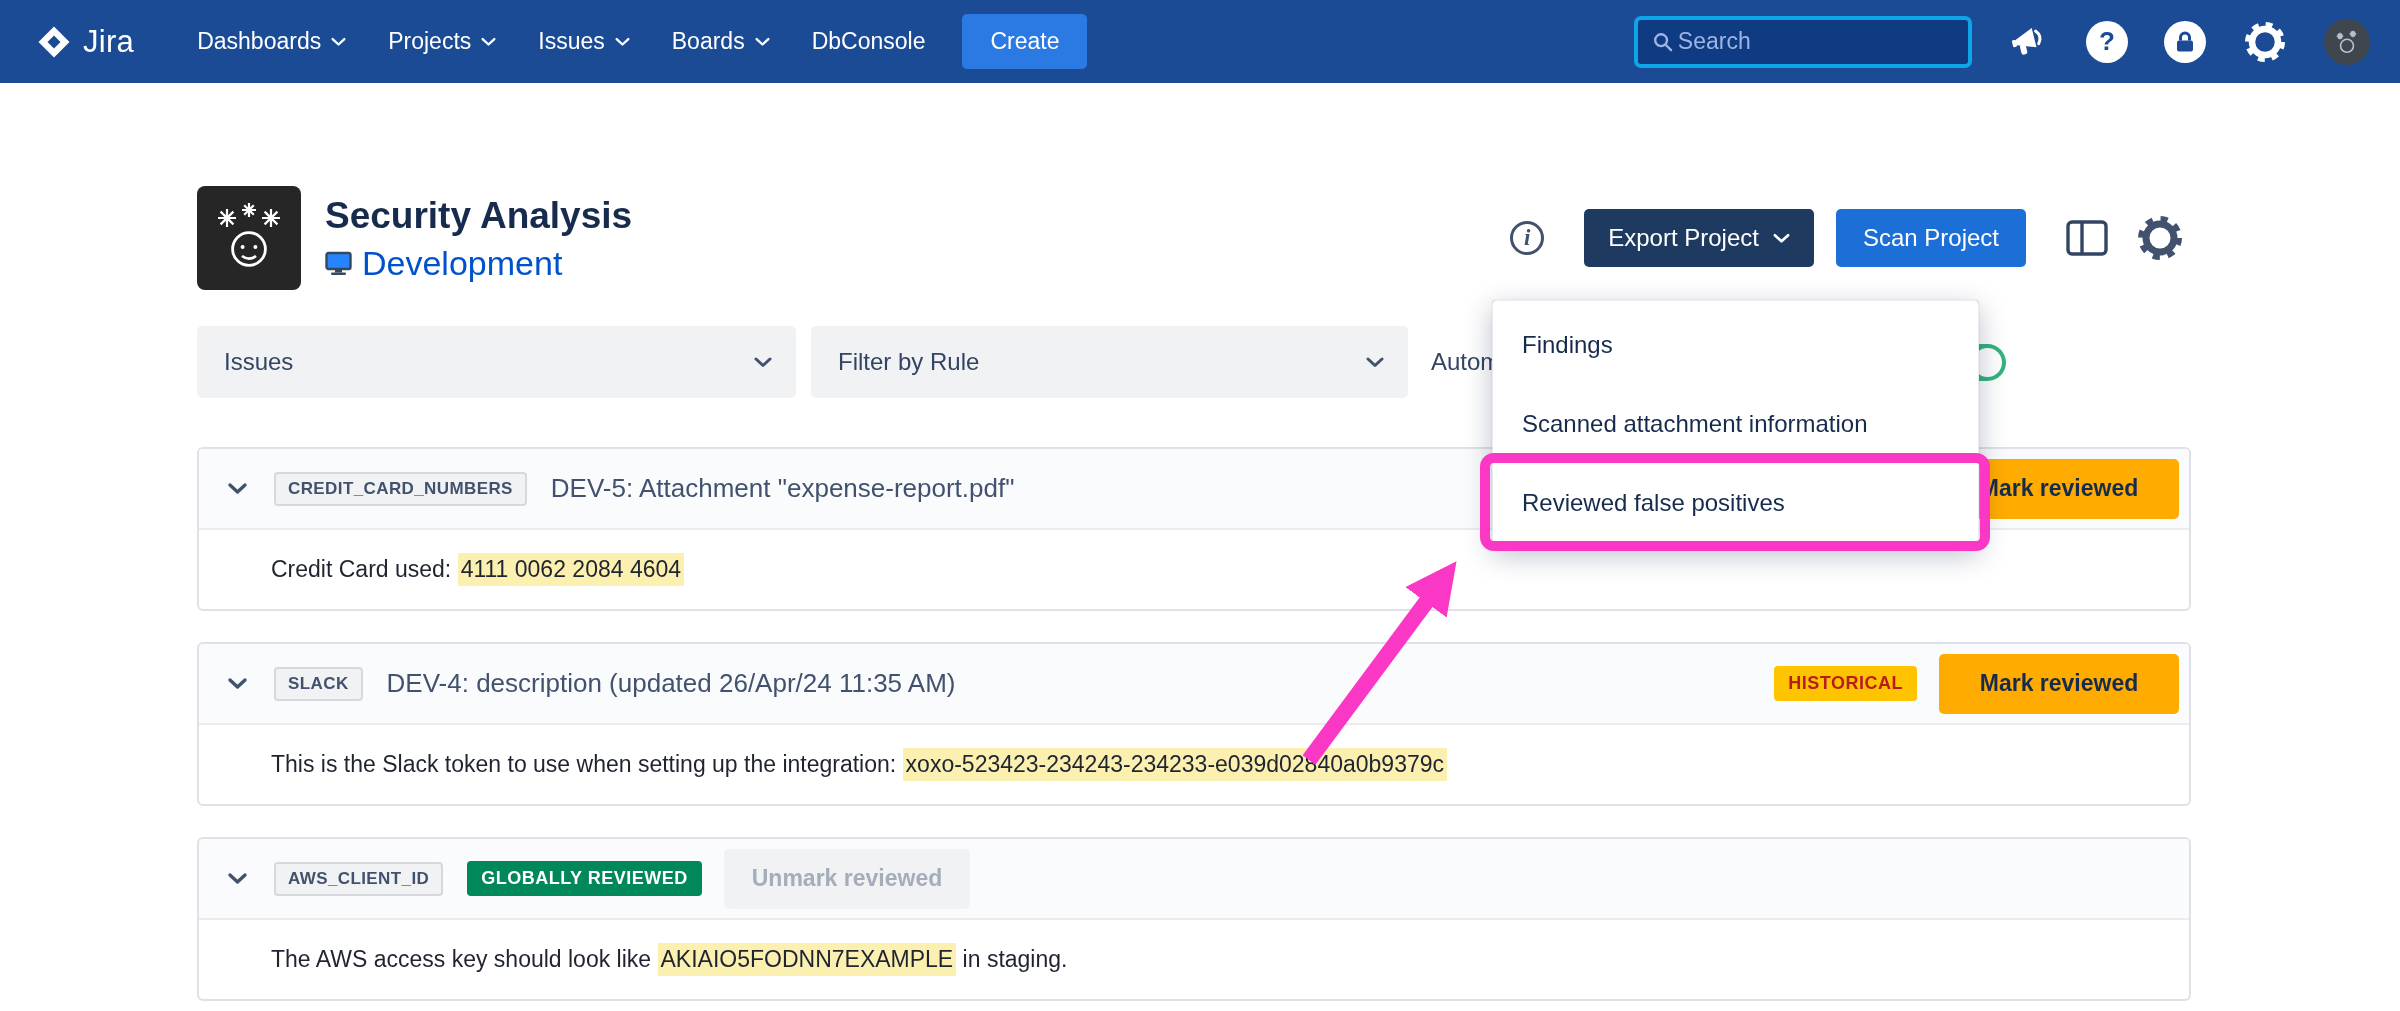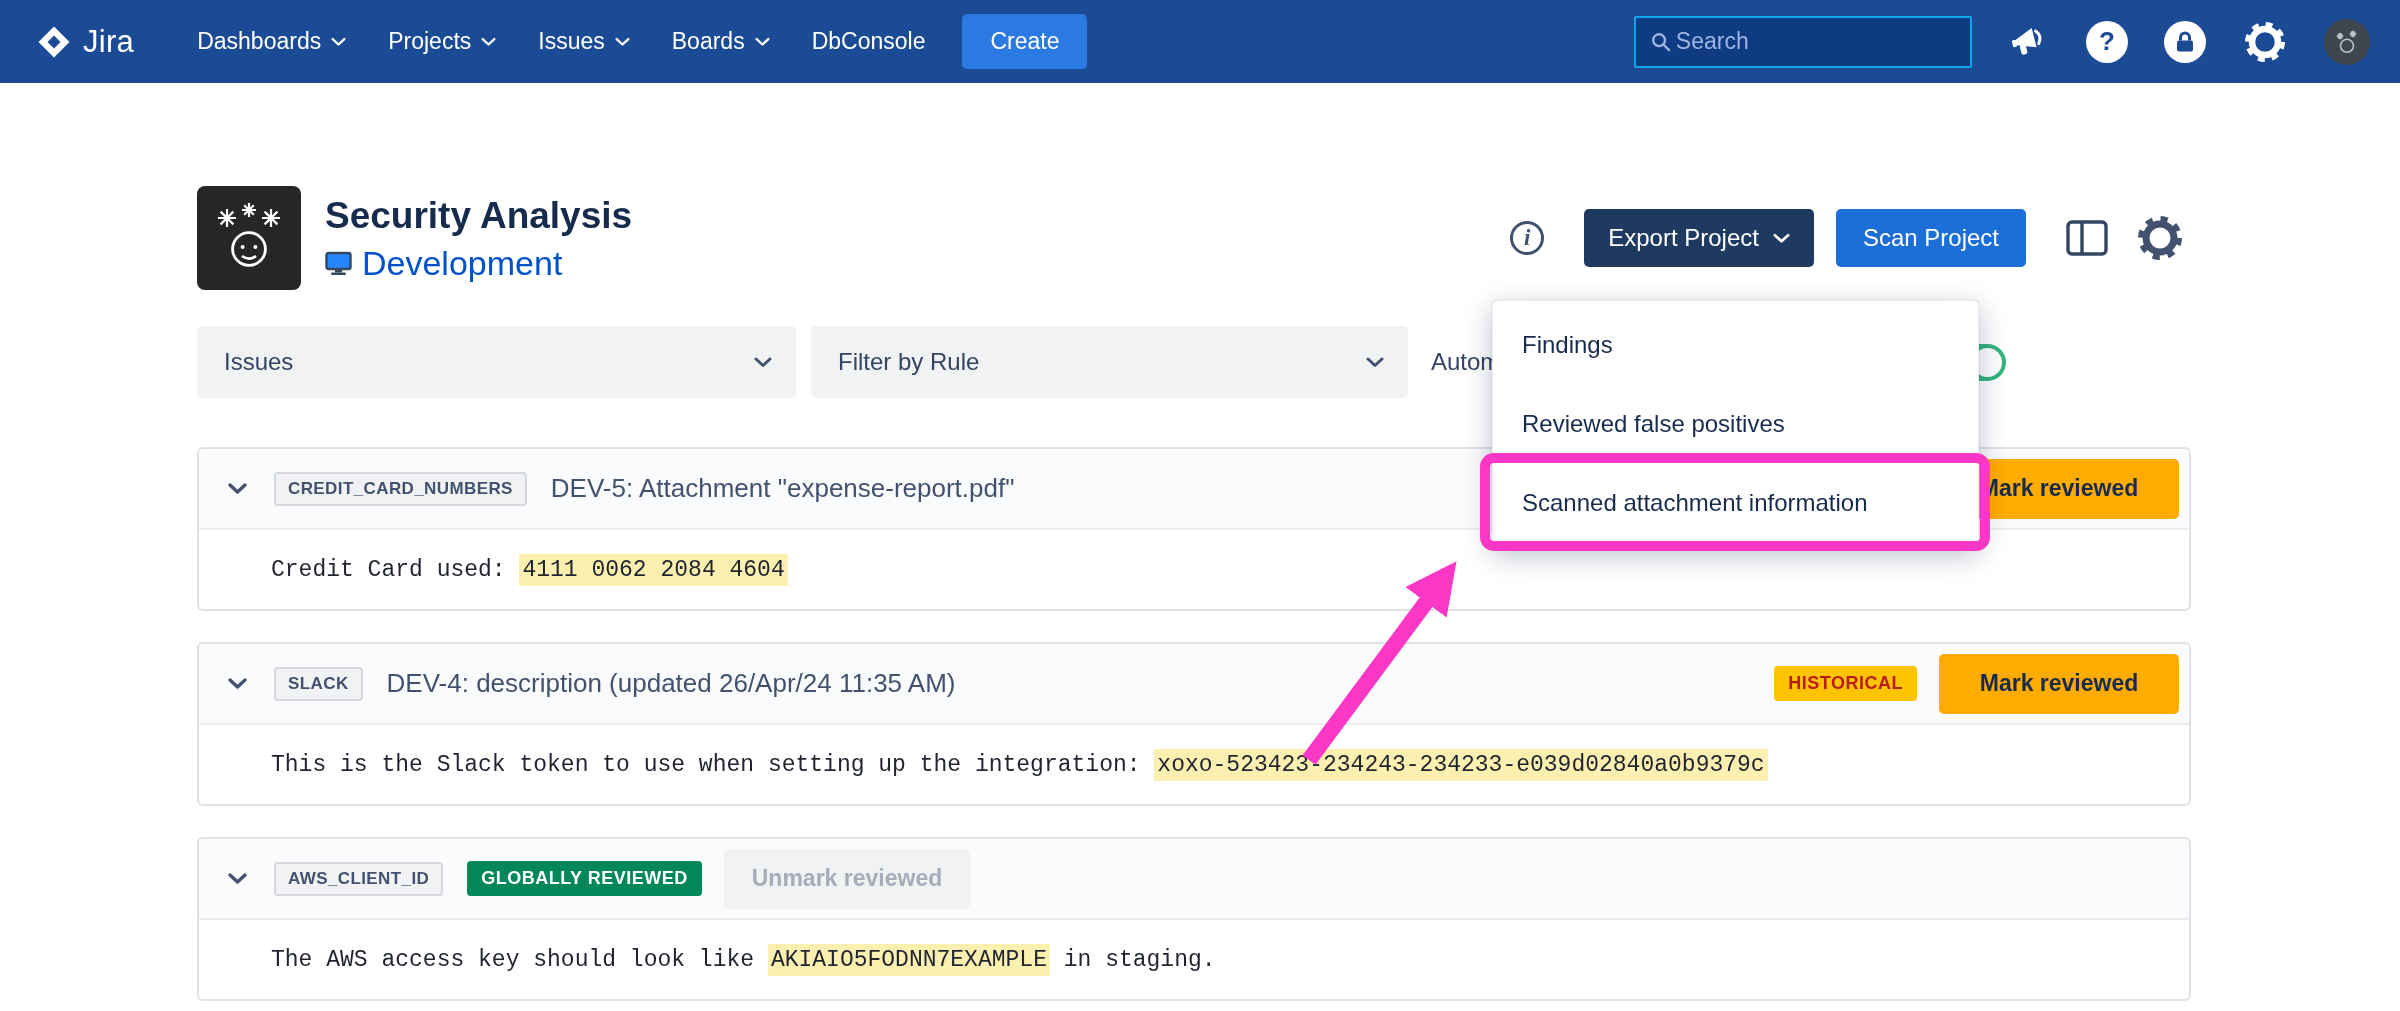--- a/index.html
+++ b/index.html
@@ -25,21 +25,21 @@
   }
   .chev-w{color:#fff;}
   .create-btn{
     background:var(--c-create-button,#2b79e3);color:#fff;border:none;border-radius:5px;
     height:55px;padding:0 28px;font-size:23px;font-weight:500;margin-left:16px;cursor:pointer;
     font-family:inherit;
   }
   .search-box{
     margin-left:auto;display:flex;align-items:center;gap:2px;
     width:338px;height:52px;box-sizing:border-box;
-    background:#0f3b82;border:2px solid #0ea5e9;border-radius:2px;padding:0 14px;
+    background:#0f3b82;border:4px solid #0ea5e9;border-radius:7px;padding:0 14px;
   }
   .search-box input{
     background:transparent;border:none;outline:none;width:100%;
     color:#dbe4f7;font-size:23px;font-family:inherit;
   }
   .search-box input::placeholder{color:#9db4e4;}
   .nav-icons{display:flex;align-items:center;gap:36px;margin-left:36px;}
   .nav-circle{
     width:42px;height:42px;border-radius:50%;background:#fff;color:var(--c-navbar,#1b4b94);
     display:flex;align-items:center;justify-content:center;
@@ -129,21 +129,21 @@
   .status-badge.amber{background:var(--c-badge-amber,#ffc400);color:#b91c1c;}
   .status-badge.green{background:var(--c-badge-green,#00875a);color:#fff;}
   .action-btn{
     height:60px;min-width:240px;padding:0 28px;border:none;border-radius:5px;
     font-size:23px;font-weight:600;white-space:nowrap;cursor:pointer;flex:none;font-family:inherit;
   }
   .action-btn.amber{background:var(--c-action-amber,#ffab00);color:#172B4D;}
   .action-btn.disabled{background:#f1f2f4;color:#a5adba;cursor:default;}
   .card-body{
     height:79px;display:flex;align-items:center;padding:0 28px 0 72px;
-    font-family:Liberation Mono, monospace;font-size:23px;color:#1f2430;
+    font-family:Liberation Sans, sans-serif;font-size:23px;color:#1f2430;
   }
   .card-body span{white-space:pre;}
   .secret{background:var(--c-secret-highlight,#fcf0b0);padding:3px 3px;}
 
   
   .export-menu{
     position:absolute;left:1492px;top:300px;width:485px;z-index:40;
     background:#fff;border-radius:4px;border:1px solid #ebecf0;padding:4px 0;
     box-shadow:0 8px 28px rgba(9,30,66,.28), 0 0 1px rgba(9,30,66,.3);
   }
@@ -368,22 +368,22 @@
       <span>The AWS access key should look like </span>
         <span class="secret">AKIAIO5FODNN7EXAMPLE</span>
         <span> in staging.</span>
     </div>
   </article>
 
 </section>
 
 <div class="export-menu">
   <div class="menu-item">Findings</div>
+  <div class="menu-item">Scanned attachment information</div>
   <div class="menu-item">Reviewed false positives</div>
-  <div class="menu-item">Scanned attachment information</div>
 </div>
 
 <svg class="annotation-arrow" width="2400" height="1011" viewBox="0 0 2400 1011">
   <defs>
     <marker id="ah" markerWidth="3.2" markerHeight="3.2" refX="2.2" refY="1.6" orient="auto">
       <path class="ah-fill" d="M0,0 L3.2,1.6 L0,3.2 Z"></path>
     </marker>
   </defs>
   <line class="arrow-line" x1="1309" y1="760" x2="1447" y2="574" stroke-width="16" marker-end="url(#ah)"></line>
 </svg>

